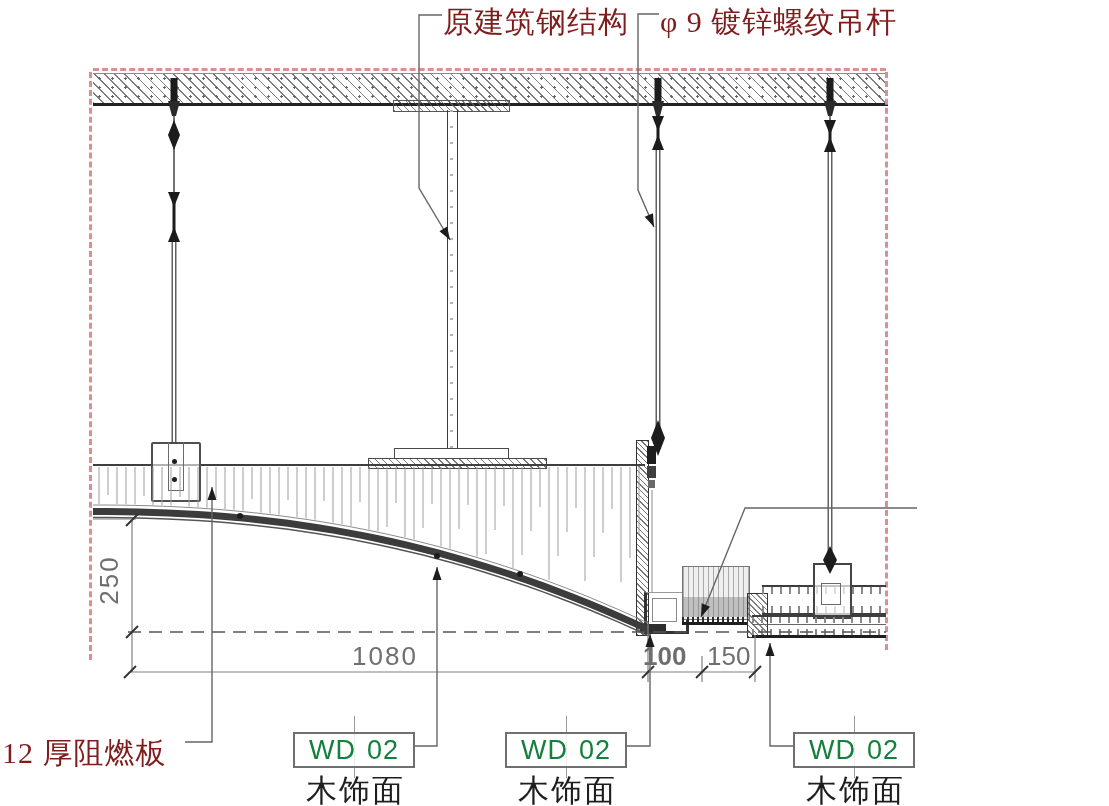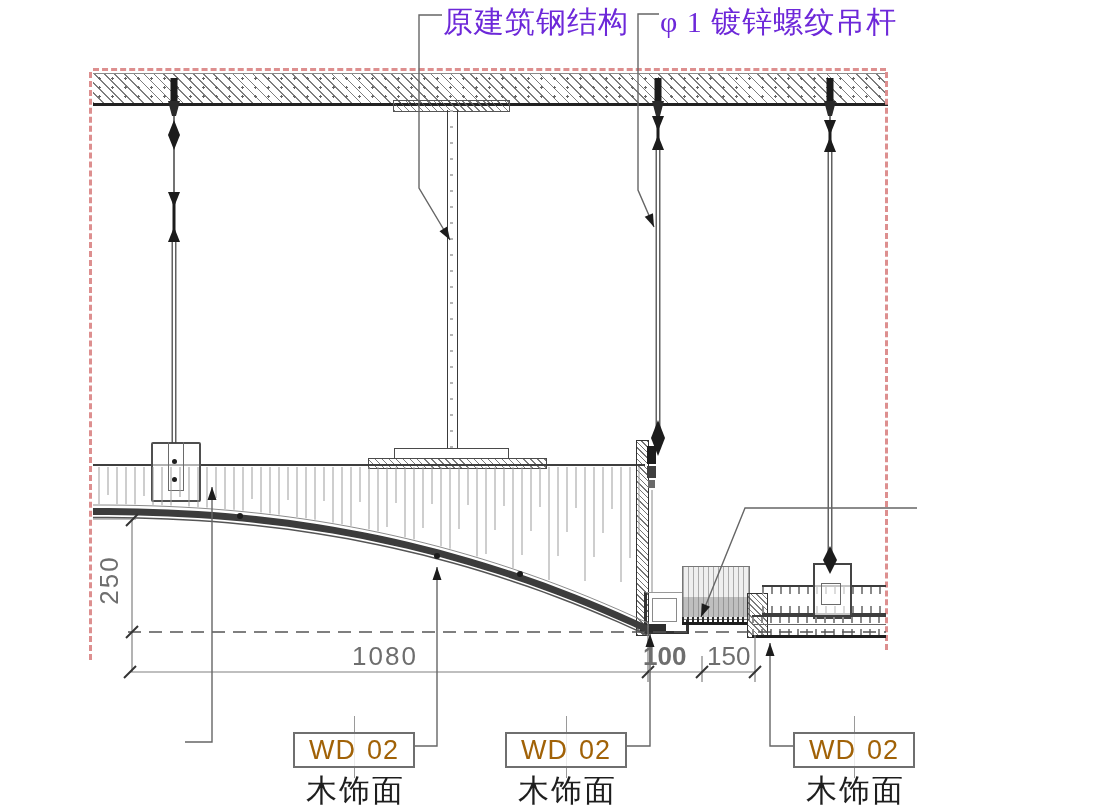--- a/index.html
+++ b/index.html
@@ -48,26 +48,26 @@
   .chan-line{background:repeating-linear-gradient(90deg,#8a8a8a 0 2px,transparent 2px 9px);}
   #chan-top{left:762px;top:585px;width:124px;height:7px;border-top:2px solid #3d3d3d;}
   #chan-bot{left:762px;top:606px;width:124px;height:7px;border-bottom:2px solid #3d3d3d;}
   #clip-box{left:813px;top:563px;width:35px;height:52px;border:2px solid #444;background:rgba(255,255,255,.7);}
   #clip-box-in{left:821px;top:583px;width:18px;height:20px;border:1px solid #6a6a6a;}
   #panel-a{left:752px;top:615px;width:134px;height:6px;border-top:2px solid #3d3d3d;}
   #panel-b{left:752px;top:624px;width:134px;height:4px;border-top:1px solid #666;}
   #panel-c{left:752px;top:629px;width:134px;height:6px;border-bottom:3px solid #1f1f1f;}
   #curve-lip{left:640px;top:624px;width:26px;height:8px;background:#2e2e2e;}
   
-  .lbl{font-size:30px;letter-spacing:1px;white-space:nowrap;color:#6d28d9;}
+  .lbl{font-size:30px;letter-spacing:1px;white-space:nowrap;color:#7f1d1d;}
   .dim{font-family:"Liberation Sans","DejaVu Sans",sans-serif;font-size:26px;color:#6e6e6e;letter-spacing:2px;white-space:nowrap;}
   #dim-250{left:68px;top:566px;width:80px;height:28px;text-align:center;transform:rotate(-90deg);}
   .wd-box{width:122px;height:36px;border:2px solid #6f6f6f;display:flex;align-items:center;justify-content:space-between;
           padding:0 14px;box-sizing:border-box;font-family:"Liberation Sans","DejaVu Sans",sans-serif;
-          font-size:27px;color:#a16207;letter-spacing:1px;background:rgba(255,255,255,.8);}
+          font-size:27px;color:#15803d;letter-spacing:1px;background:rgba(255,255,255,.8);}
   .wd-center{width:1px;background:#9a9a9a;}
   .caption{font-size:31px;letter-spacing:2px;color:#1e1e1e;white-space:nowrap;}
   svg{position:absolute;left:0;top:0;}
 </style>
 </head>
 <body>
 
 <div id="stage">
 
   <div class="abs" id="slab"></div>
@@ -227,21 +227,22 @@
       <polygon points="212,487 216.5,500 207.5,500" fill="#1c1c1c"></polygon>
       <polyline points="415,746 437,746 437,567" fill="none" stroke="#666" stroke-width="1.4"></polyline>
       <polygon points="437,567 441.5,580 432.5,580" fill="#1c1c1c"></polygon>
       <polyline points="627,746 650,746 650,634" fill="none" stroke="#666" stroke-width="1.4"></polyline>
       <polygon points="650,634 654.5,647 645.5,647" fill="#1c1c1c"></polygon>
       <polyline points="793,746 770,746 770,643" fill="none" stroke="#666" stroke-width="1.4"></polyline>
       <polygon points="770,643 774.5,656 765.5,656" fill="#1c1c1c"></polygon>
     </svg>
 
   <div class="abs lbl" style="left:443px;top:2px;">原建筑钢结构</div>
-  <div class="abs lbl" style="left:660px;top:2px;font-style:normal;">φ 1 镀锌螺纹吊杆</div>
+  <div class="abs lbl" style="left:660px;top:2px;font-style:normal;">φ 9 镀锌螺纹吊杆</div>
+  <div class="abs lbl" style="left:2px;top:733px;">12 厚阻燃板</div>
 
   <div class="abs dim" id="dim-250">250</div>
   <div class="abs dim" style="left:352px;top:641px;text-align:right;">1080</div>
   <div class="abs dim" style="left:643px;top:641px;letter-spacing:0;font-weight:bold;">100</div>
   <div class="abs dim" style="left:707px;top:641px;letter-spacing:0;">150</div>
 
   <div class="abs wd-center" style="left:354px;top:716px;height:62px;"></div>
   <div class="abs wd-center" style="left:566px;top:716px;height:62px;"></div>
   <div class="abs wd-center" style="left:854px;top:716px;height:62px;"></div>
 

